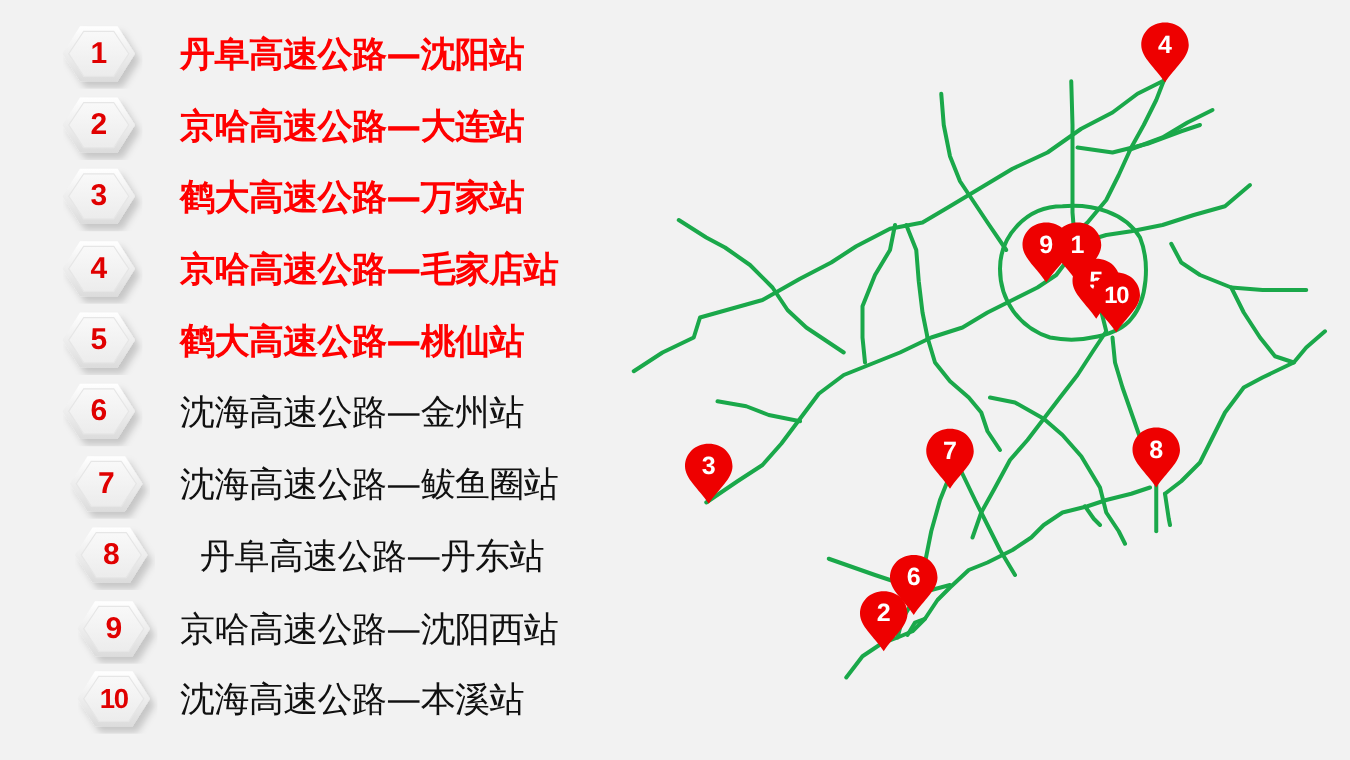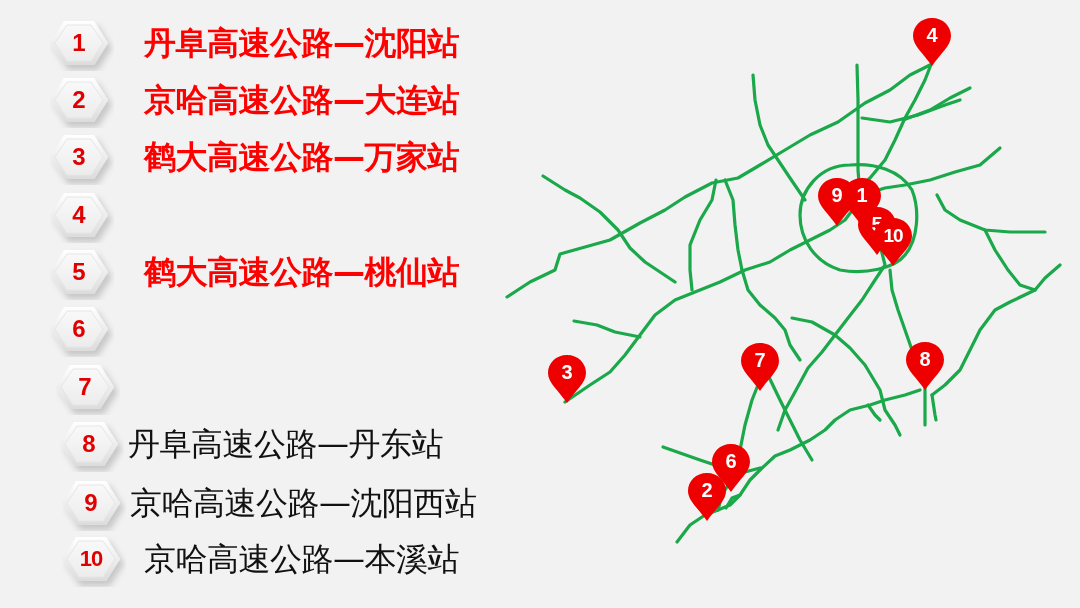--- a/index.html
+++ b/index.html
@@ -21,21 +21,21 @@
   }
   .badge svg { position:absolute; left:0; top:0; }
   .badge .num {
     position:absolute; left:0; top:0; width:58px; height:48px;
     display:flex; align-items:center; justify-content:center;
     font-family:"Liberation Sans", sans-serif; font-weight:bold;
     font-size:24px; color:#e00000;
   }
   .badge .num.small { font-size:22px; letter-spacing:-1px; }
   .label {
-    margin-left:30px; font-size:32px; white-space:nowrap; color:#111;
+    margin-left:30px; font-size:28px; white-space:nowrap; color:#111;
     letter-spacing:-0.5px;
   }
   .label.hl { color:#ff0000; font-weight:bold; }
   .map { position:absolute; left:500px; top:0; width:580px; height:608px; }
   .pin-num {
     font-family:"Liberation Sans", sans-serif; font-weight:bold; fill:#fff;
   }
 </style>
 </head>
 <body>
@@ -89,72 +89,75 @@
     </div>
     <div class="label hl">鹤大高速公路—万家站</div>
   </div>
   <div class="item" style="top:188px">
     <div class="badge">
       <svg width="64" height="52">
           <use href="#hexbadge"></use>
         </svg>
       <div class="num">4</div>
     </div>
+    <div class="label hl">京哈高速公路—毛家店站</div>
   </div>
   <div class="item" style="top:245px">
     <div class="badge">
       <svg width="64" height="52">
           <use href="#hexbadge"></use>
         </svg>
       <div class="num">5</div>
     </div>
     <div class="label hl">鹤大高速公路—桃仙站</div>
   </div>
   <div class="item" style="top:302px">
     <div class="badge">
       <svg width="64" height="52">
           <use href="#hexbadge"></use>
         </svg>
       <div class="num">6</div>
     </div>
+    <div class="label">沈海高速公路—金州站</div>
   </div>
   <div class="item" style="top:360px; left:56px">
     <div class="badge">
       <svg width="64" height="52">
           <use href="#hexbadge"></use>
         </svg>
       <div class="num">7</div>
     </div>
+    <div class="label" style="margin-left:24px">沈海高速公路—鲅鱼圈站</div>
   </div>
   <div class="item" style="top:417px; left:60px">
     <div class="badge">
       <svg width="64" height="52">
           <use href="#hexbadge"></use>
         </svg>
       <div class="num">8</div>
     </div>
-    <div class="label" style="margin-left:4px">丹阜高速公路—丹东站</div>
+    <div class="label" style="margin-left:36px">丹阜高速公路—丹东站</div>
   </div>
   <div class="item" style="top:476px; left:62px">
     <div class="badge">
       <svg width="64" height="52">
           <use href="#hexbadge"></use>
         </svg>
       <div class="num">9</div>
     </div>
-    <div class="label" style="margin-left:4px">京哈高速公路—沈阳西站</div>
+    <div class="label" style="margin-left:18px">京哈高速公路—沈阳西站</div>
   </div>
   <div class="item" style="top:532px; left:62px">
     <div class="badge">
       <svg width="64" height="52">
           <use href="#hexbadge"></use>
         </svg>
       <div class="num small">10</div>
     </div>
-    <div class="label" style="margin-left:18px">京哈高速公路—本溪站</div>
+    <div class="label" style="margin-left:18px">沈海高速公路—本溪站</div>
   </div>
 </div>
 
 <svg class="map" width="580" height="608" viewBox="500 0 580 608">
   <g fill="none" stroke="#1aa84a" stroke-width="3.2" stroke-linecap="round" stroke-linejoin="round">
 
     <path d="M507,297 L530,282 L555,270 L560,254 L585,247 L610,240 L640,223 L665,210 L685,197 L712,183 L738,178 L760,165 L785,150 L810,135 L838,122 L865,103 L890,90 L910,75 L930,65"></path>
 
     <path d="M932,62 L925,80 L915,100 L905,118 L895,140 L885,160 L870,178 L857,190"></path>
     <path d="M862,118 L890,122 L918,115 L945,105 L960,100"></path>

